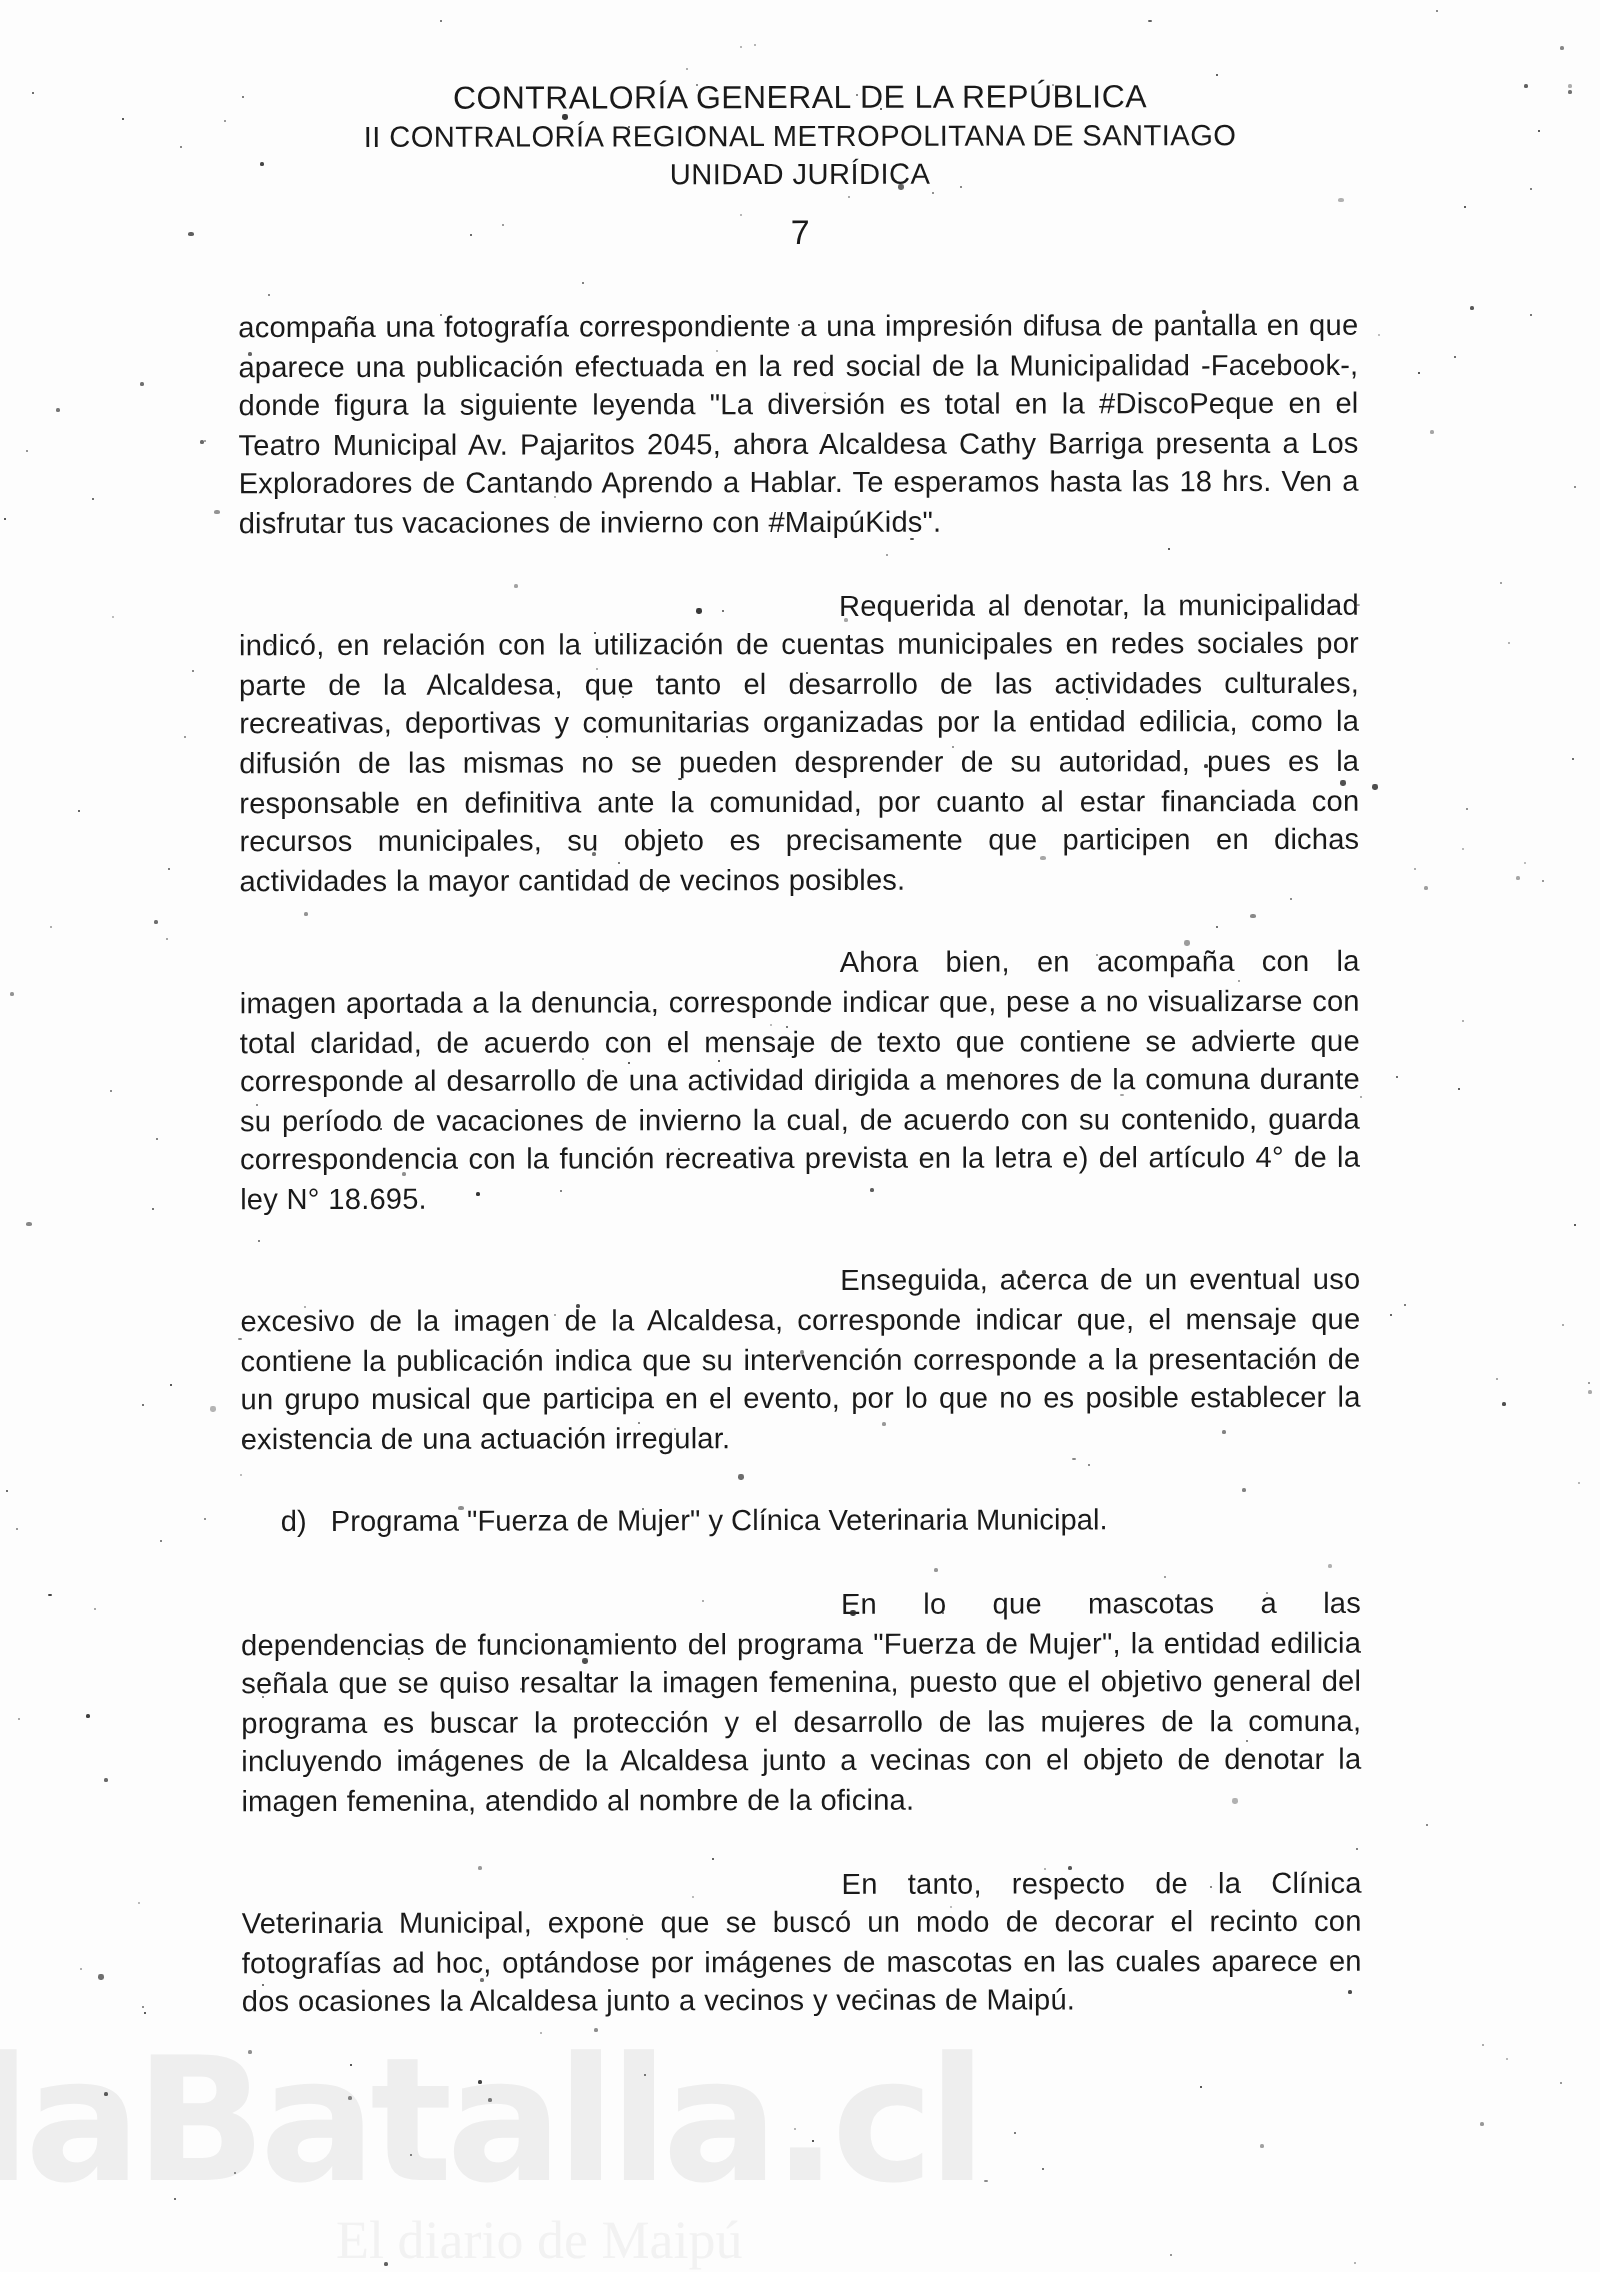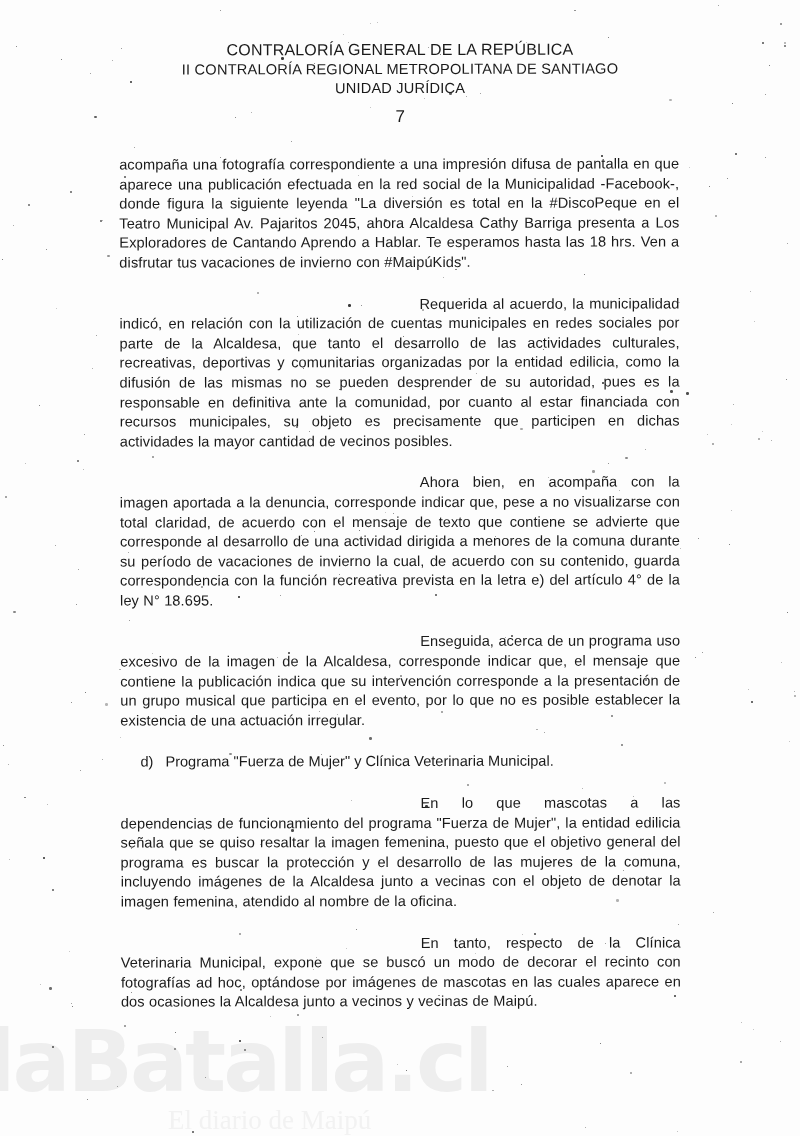--- a/index.html
+++ b/index.html
@@ -402,31 +402,31 @@
     <div class="page-number">7</div>
   </div>
 
   <div class="doc-body skew">
 
     <p class="para">
       <span>acompaña una fotografía correspondiente a una impresión difusa de pantalla en que aparece una publicación efectuada en la red social de la Municipalidad -Facebook-, donde figura la siguiente leyenda "La diversión es total en la #DiscoPeque en el Teatro Municipal Av. Pajaritos 2045, ahora Alcaldesa Cathy Barriga presenta a Los Exploradores de Cantando Aprendo a Hablar. Te esperamos hasta las 18 hrs. Ven a disfrutar tus vacaciones de invierno con #MaipúKids".</span>
     </p>
 
     <p class="para indent-mid">
-      <span class="lead-indent"></span><span>Requerida al acuerdo, la municipalidad</span>
+      <span class="lead-indent"></span><span>Requerida al denotar, la municipalidad</span>
       <span>indicó, en relación con la utilización de cuentas municipales en redes sociales por parte de la Alcaldesa, que tanto el desarrollo de las actividades culturales, recreativas, deportivas y comunitarias organizadas por la entidad edilicia, como la difusión de las mismas no se pueden desprender de su autoridad, pues es la responsable en definitiva ante la comunidad, por cuanto al estar financiada con recursos municipales, su objeto es precisamente que participen en dichas actividades la mayor cantidad de vecinos posibles.</span>
     </p>
 
     <p class="para indent-mid">
       <span class="lead-indent"></span><span>Ahora bien, en acompaña con la imagen</span>
       <span>aportada a la denuncia, corresponde indicar que, pese a no visualizarse con total claridad, de acuerdo con el mensaje de texto que contiene se advierte que corresponde al desarrollo de una actividad dirigida a menores de la comuna durante su período de vacaciones de invierno la cual, de acuerdo con su contenido, guarda correspondencia con la función recreativa prevista en la letra e) del artículo 4° de la ley N° 18.695.</span>
     </p>
 
     <p class="para indent-mid">
-      <span class="lead-indent"></span><span>Enseguida, acerca de un programa</span>
+      <span class="lead-indent"></span><span>Enseguida, acerca de un eventual</span>
       <span>uso excesivo de la imagen de la Alcaldesa, corresponde indicar que, el mensaje que contiene la publicación indica que su intervención corresponde a la presentación de un grupo musical que participa en el evento, por lo que no es posible establecer la existencia de una actuación irregular.</span>
     </p>
 
     <p class="heading-item">
       <span class="hd-marker">d)</span><span>Programa "Fuerza de Mujer" y Clínica Veterinaria Municipal.</span>
     </p>
 
     <p class="para indent-lg">
       <span class="lead-indent"></span><span>En lo que mascotas a las</span>
       <span>dependencias de funcionamiento del programa "Fuerza de Mujer", la entidad edilicia señala que se quiso resaltar la imagen femenina, puesto que el objetivo general del programa es buscar la protección y el desarrollo de las mujeres de la comuna, incluyendo imágenes de la Alcaldesa junto a vecinas con el objeto de denotar la imagen femenina, atendido al nombre de la oficina.</span>

